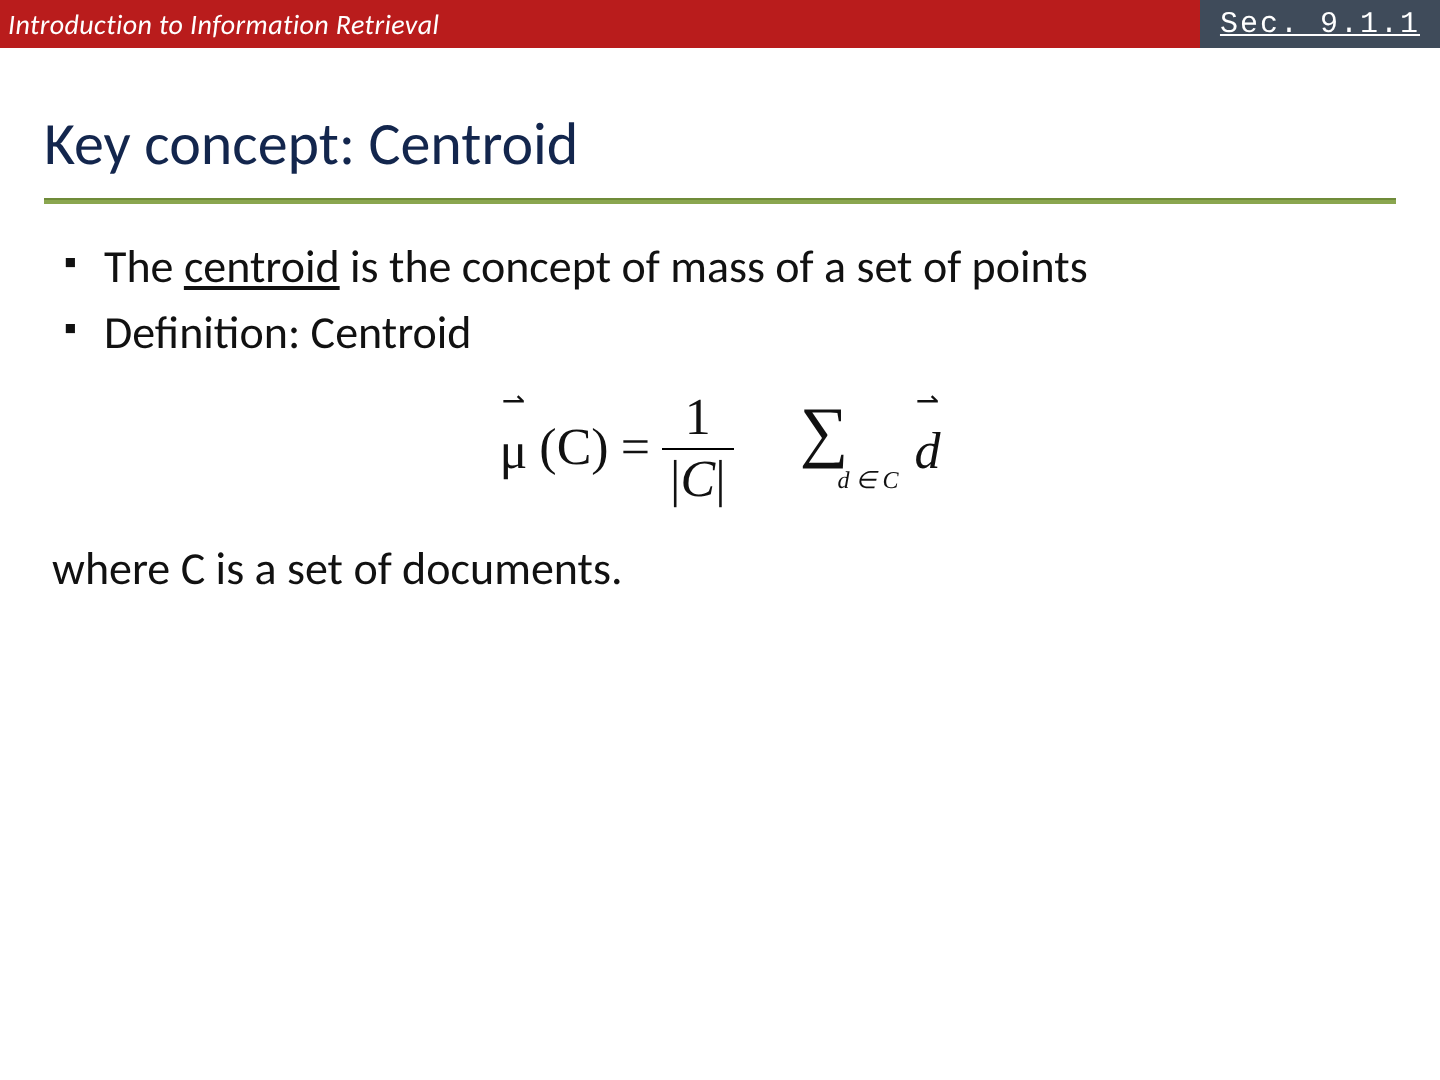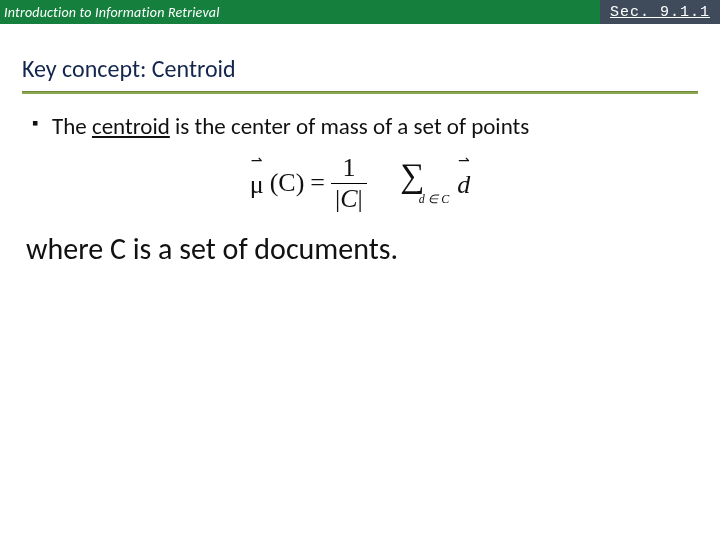--- a/index.html
+++ b/index.html
@@ -7,21 +7,21 @@
     width: 720px;
     height: 540px;
     background: #ffffff;
     font-family: Calibri, "Segoe UI", Arial, sans-serif;
     color: #111;
     overflow: hidden;
   }
   .topbar {
     width: 100%;
     height: 24px;
-    background: #15803d;
+    background: #b91c1c;
     color: #fff;
     display: flex;
     justify-content: space-between;
     align-items: center;
     font-style: italic;
     font-size: 14px;
     padding: 0 8px 0 4px;
   }
   .topbar .left { letter-spacing: 0.2px; }
   .topbar .right {
@@ -31,21 +31,21 @@
     align-items: center;
     padding: 0 10px;
     font-style: normal;
     font-family: "Courier New", monospace;
     font-size: 15px;
     letter-spacing: 1px;
     margin-right: -8px;
     text-decoration: underline;
   }
   .title {
-    font-size: 24px;
+    font-size: 30px;
     color: #13264d;
     padding: 30px 8px 8px 22px;
     font-weight: 400;
   }
   .rule {
     margin: 0 22px 18px 22px;
     height: 3px;
     background: linear-gradient(#8aa64f,#8aa64f);
     border-top: 1px solid #6f8b39;
   }
@@ -107,39 +107,42 @@
     display: inline-flex;
     flex-direction: column;
     align-items: center;
     line-height: 1;
     margin: 0 2px;
   }
   .sigma-block .sigma { font-size: 34px; line-height: 30px; }
   .sigma-block .sub { font-size: 12px; margin-top: 2px; font-style: italic; margin-left: 44px; }
   .after {
     padding: 0 26px;
-    font-size: 30px;
+    font-size: 23px;
     margin-top: 6px;
   }
 </style>
 </head>
 <body>
 
 <div class="topbar">
   <span class="left">Introduction to Information Retrieval</span>
   <span class="right">Sec. 9.1.1</span>
 </div>
 
 <h1 class="title">Key concept: Centroid</h1>
 <div class="rule"></div>
 
 <div class="content">
   <ul class="bullets">
     <li>
-      <span>The </span><span class="u">centroid</span><span> is the center of mass of a set of points</span>
+      <span>The </span><span class="u">centroid</span><span> is the concept of mass of a set of points</span>
+    </li>
+    <li>
+      <span>Definition: Centroid</span>
     </li>
   </ul>
 </div>
 
 <div class="formula">
   <span class="row">
     <span class="vec">
       <span class="arrow">⇀</span>
       <span>μ</span>
     </span>

